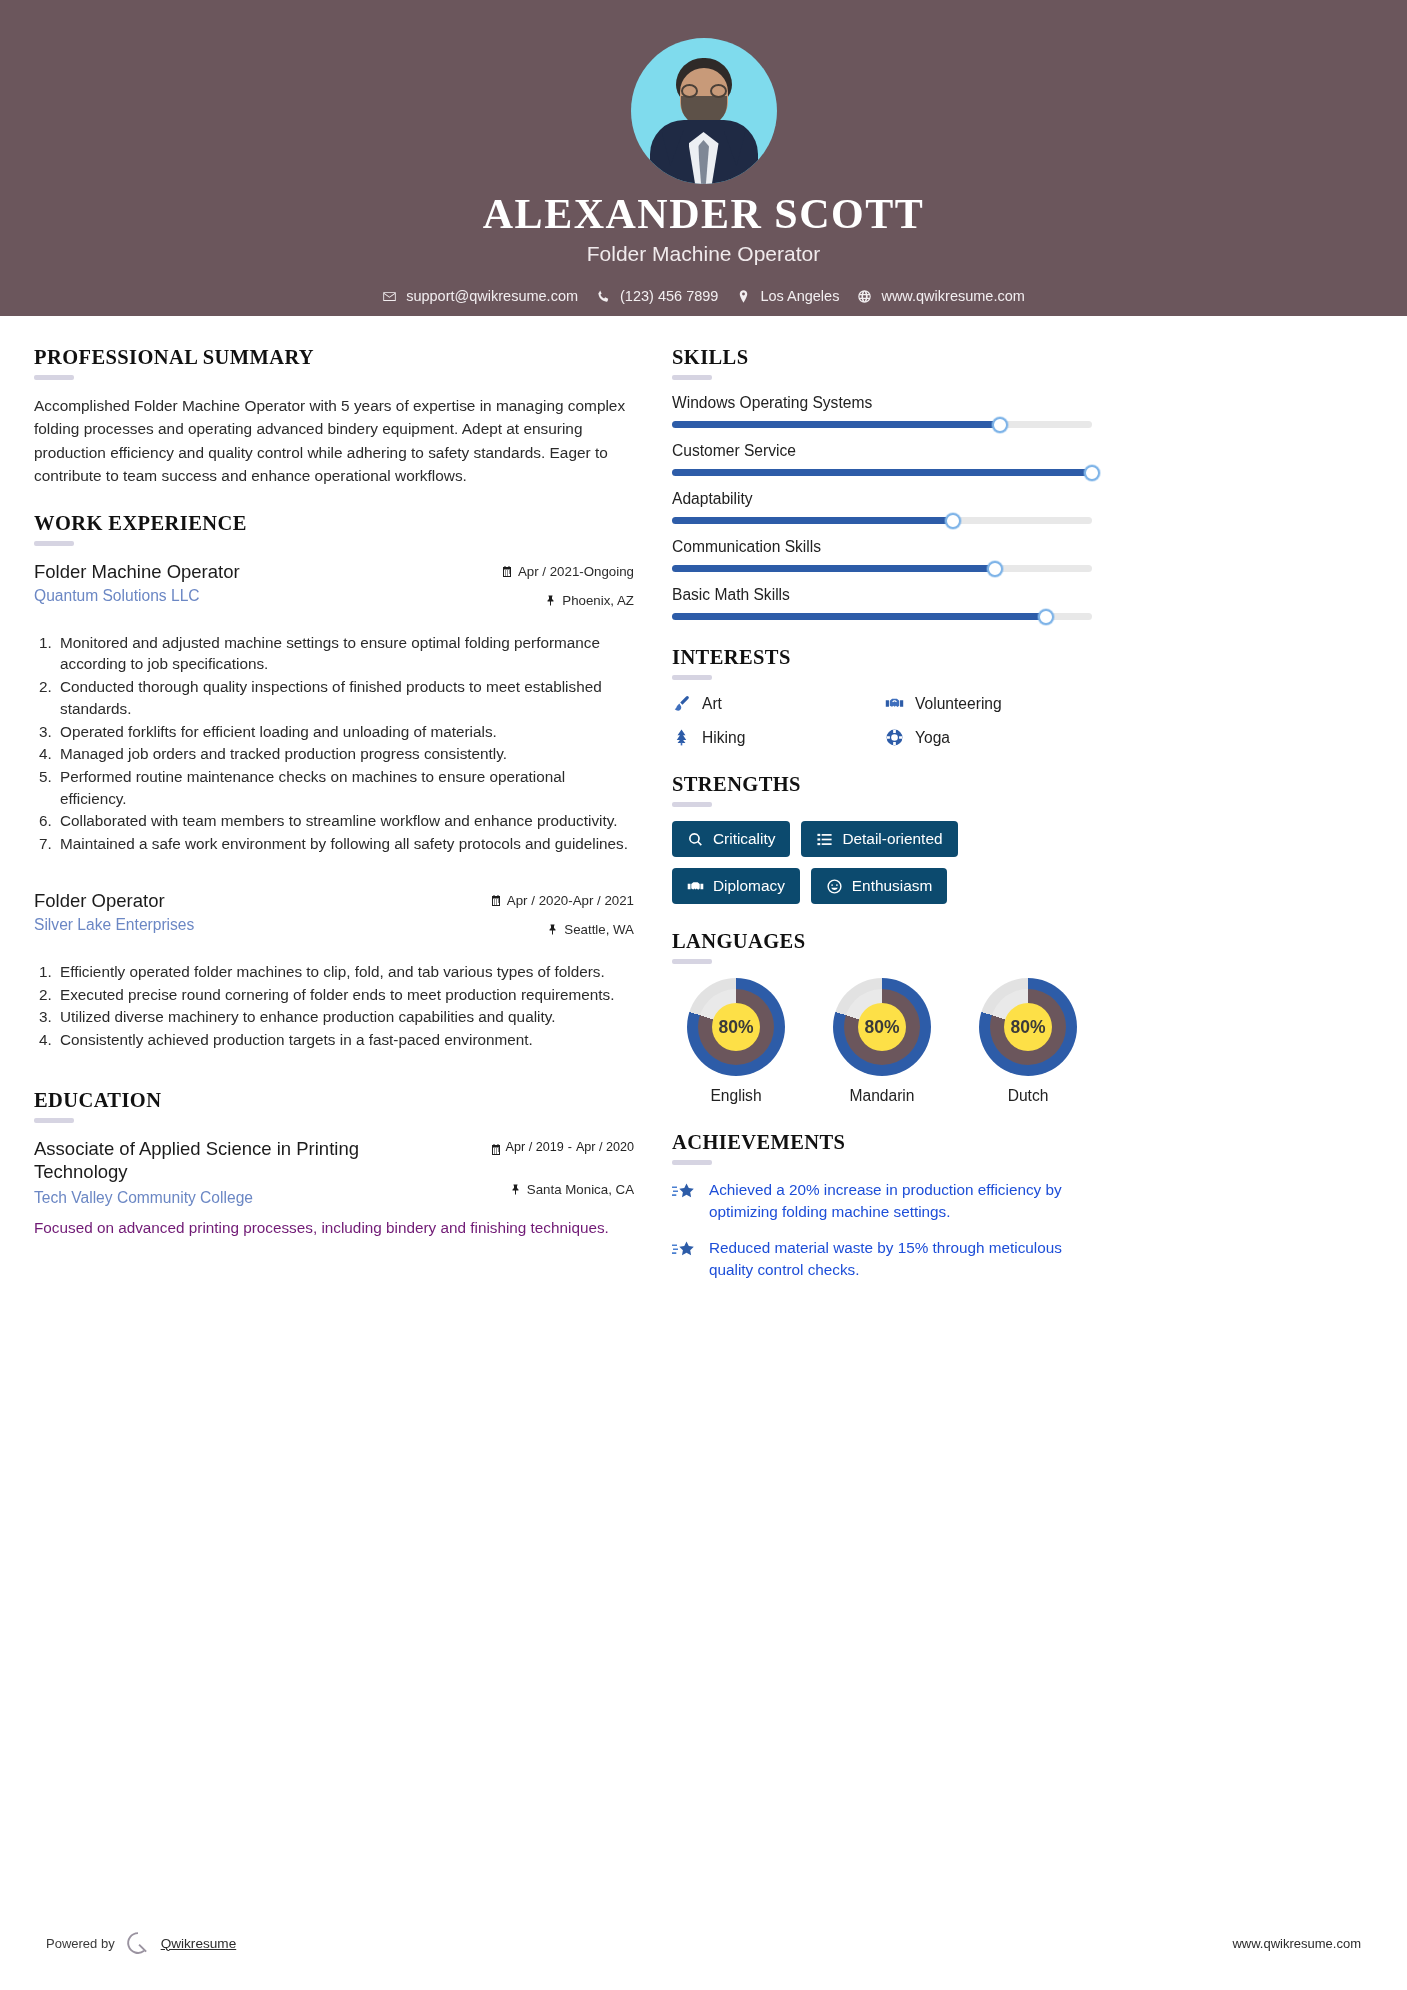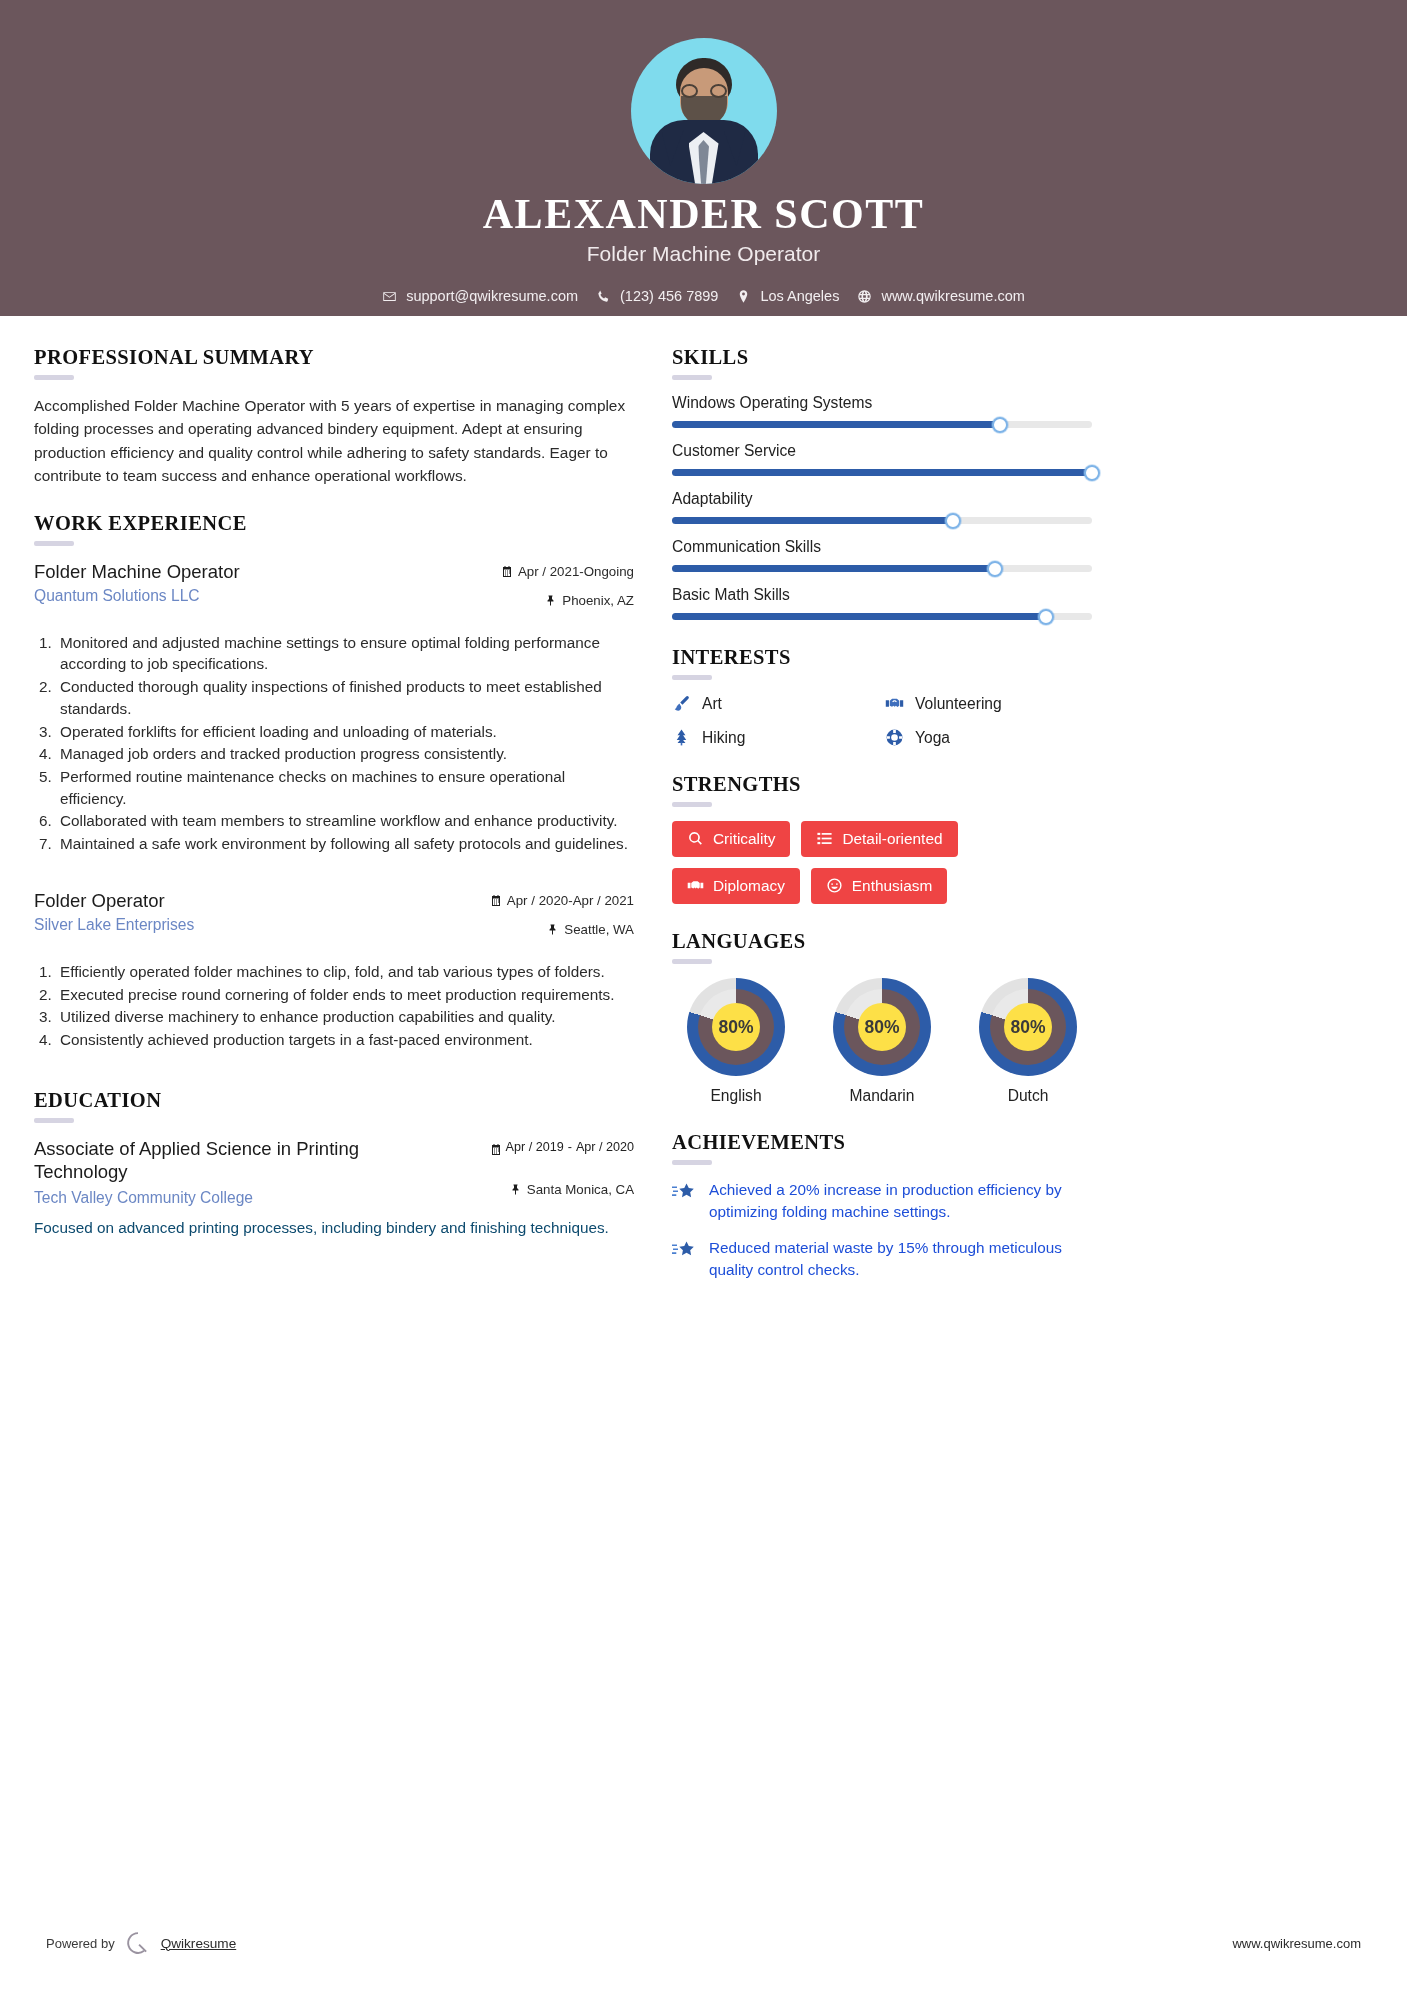--- a/index.html
+++ b/index.html
@@ -151,21 +151,21 @@
     color:#2b2b2b;
   }
   ol.bullets li { padding-left:4px; margin-bottom:1px; }
 
   .edu-entry { margin-top:4px; }
   .edu-head { display:flex; justify-content:space-between; align-items:flex-start; }
   .edu-title { font-size:18.5px; color:#1b1b1b; line-height:1.28; max-width:400px; }
   .edu-org { font-size:15.6px; color:#6b87c4; margin-top:5px; }
   .edu-dates { display:flex; align-items:flex-start; gap:4px; font-size:12.6px; line-height:1.22; padding-top:3px; }
   .edu-dates .d { text-align:center; }
-  .edu-desc { font-size:15.3px; line-height:1.42; color:#0c4a6e; margin-top:10px; }
+  .edu-desc { font-size:15.3px; line-height:1.42; color:#701a75; margin-top:10px; }
 
   
   .skill { margin-bottom:14px; }
   .skill-label { font-size:15.6px; color:#222; margin-bottom:9px; }
   .bar-wrap { position:relative; height:7px; }
   .bar-track { position:absolute; left:0; top:0; width:100%; height:7px; background:#e8e8e8; border-radius:4px; }
   .bar-fill { position:absolute; left:0; top:0; height:7px; background:#2d5ca8; border-radius:4px; }
   .bar-knob {
     position:absolute; top:50%; width:16px; height:16px; margin-left:-8px;
     transform:translateY(-50%);
@@ -175,24 +175,24 @@
 
   
   .interests { display:grid; grid-template-columns:1fr 1fr; row-gap:15px; column-gap:6px; }
   .int { display:flex; align-items:center; gap:11px; font-size:15.6px; color:#222; }
   .int-ic { width:19px; height:19px; display:inline-flex; flex:0 0 19px; }
   .int-ic svg { width:100%; height:100%; }
 
   
   .strengths { display:flex; flex-wrap:wrap; gap:11px; }
   .badge {
-    background:#ef4444; color:#ffffff;
+    background:#0c4a6e; color:#ffffff;
     border-radius:4px;
     padding:9px 15px;
-    display:flex; gap:9px;
+    display:flex; align-items:center; gap:9px;
     font-size:15.4px;
   }
   .badge-ic { width:17px; height:17px; display:inline-flex; }
   .badge-ic svg { width:100%; height:100%; fill:#ffffff; }
 
   
   .langs { display:flex; justify-content:space-between; gap:6px; }
   .lang { text-align:center; width:128px; }
   .donut { position:relative; width:98px; height:98px; margin:0 auto; }
   .donut .ring-outer {

